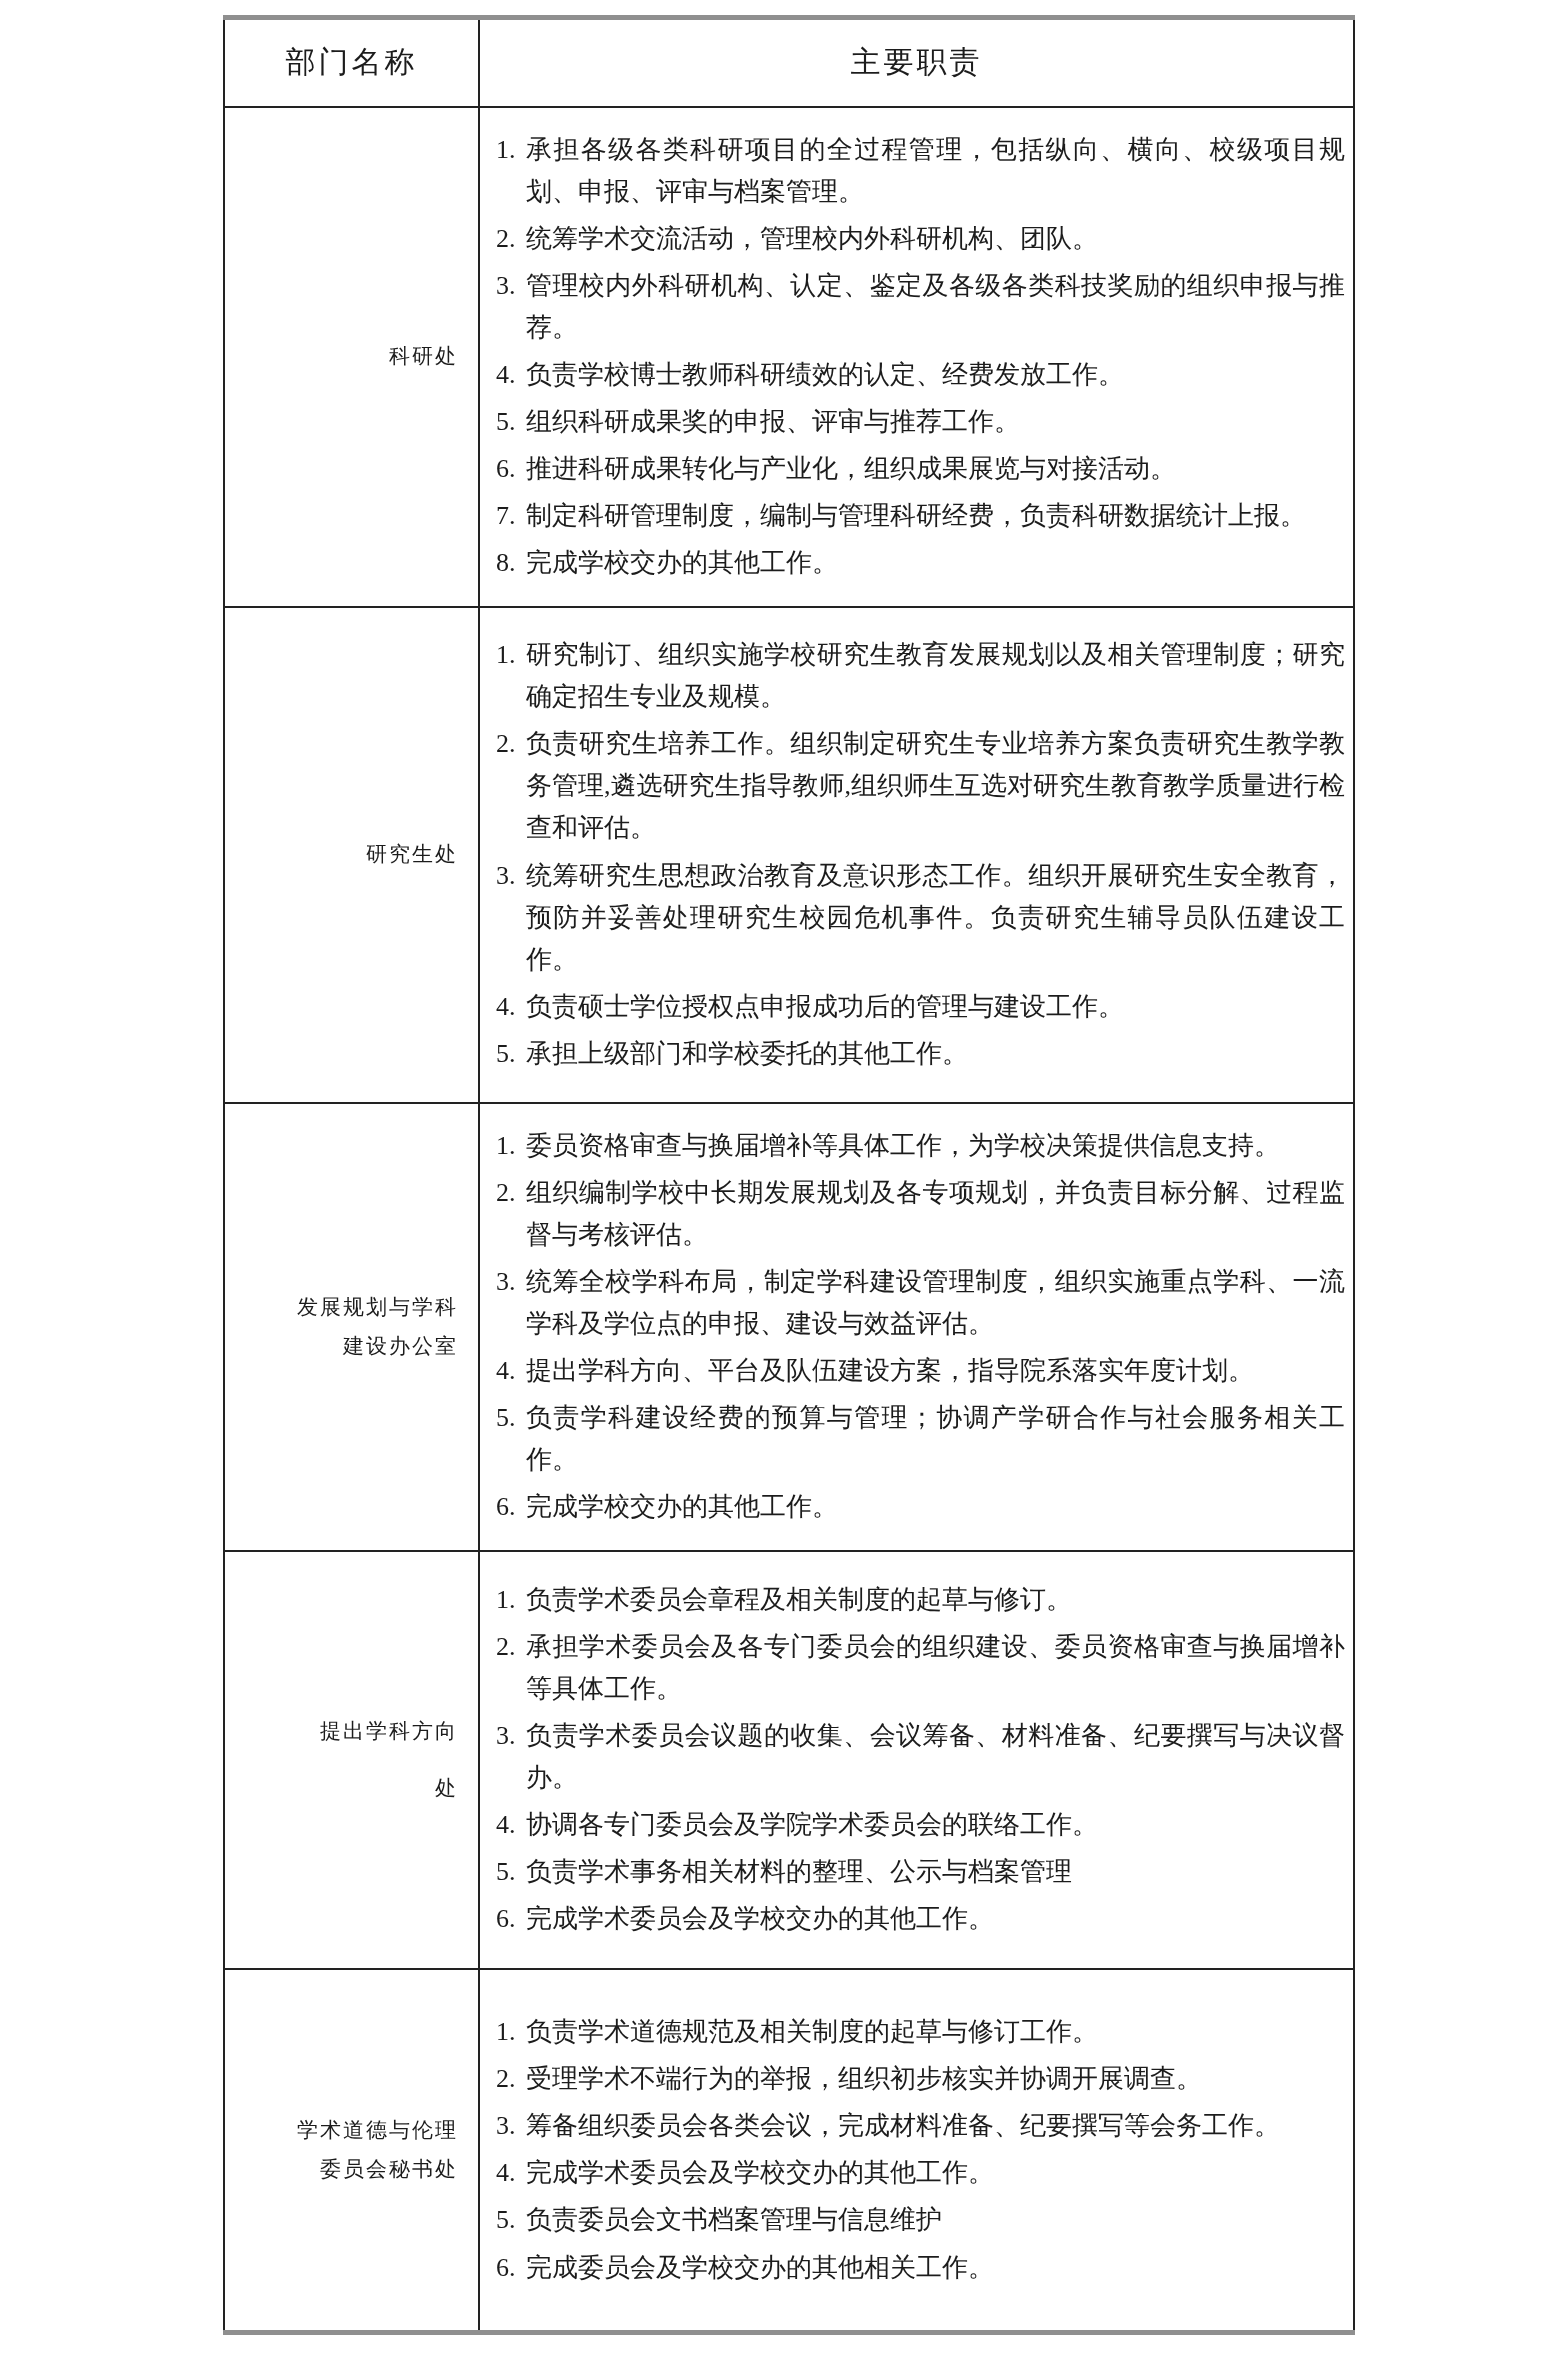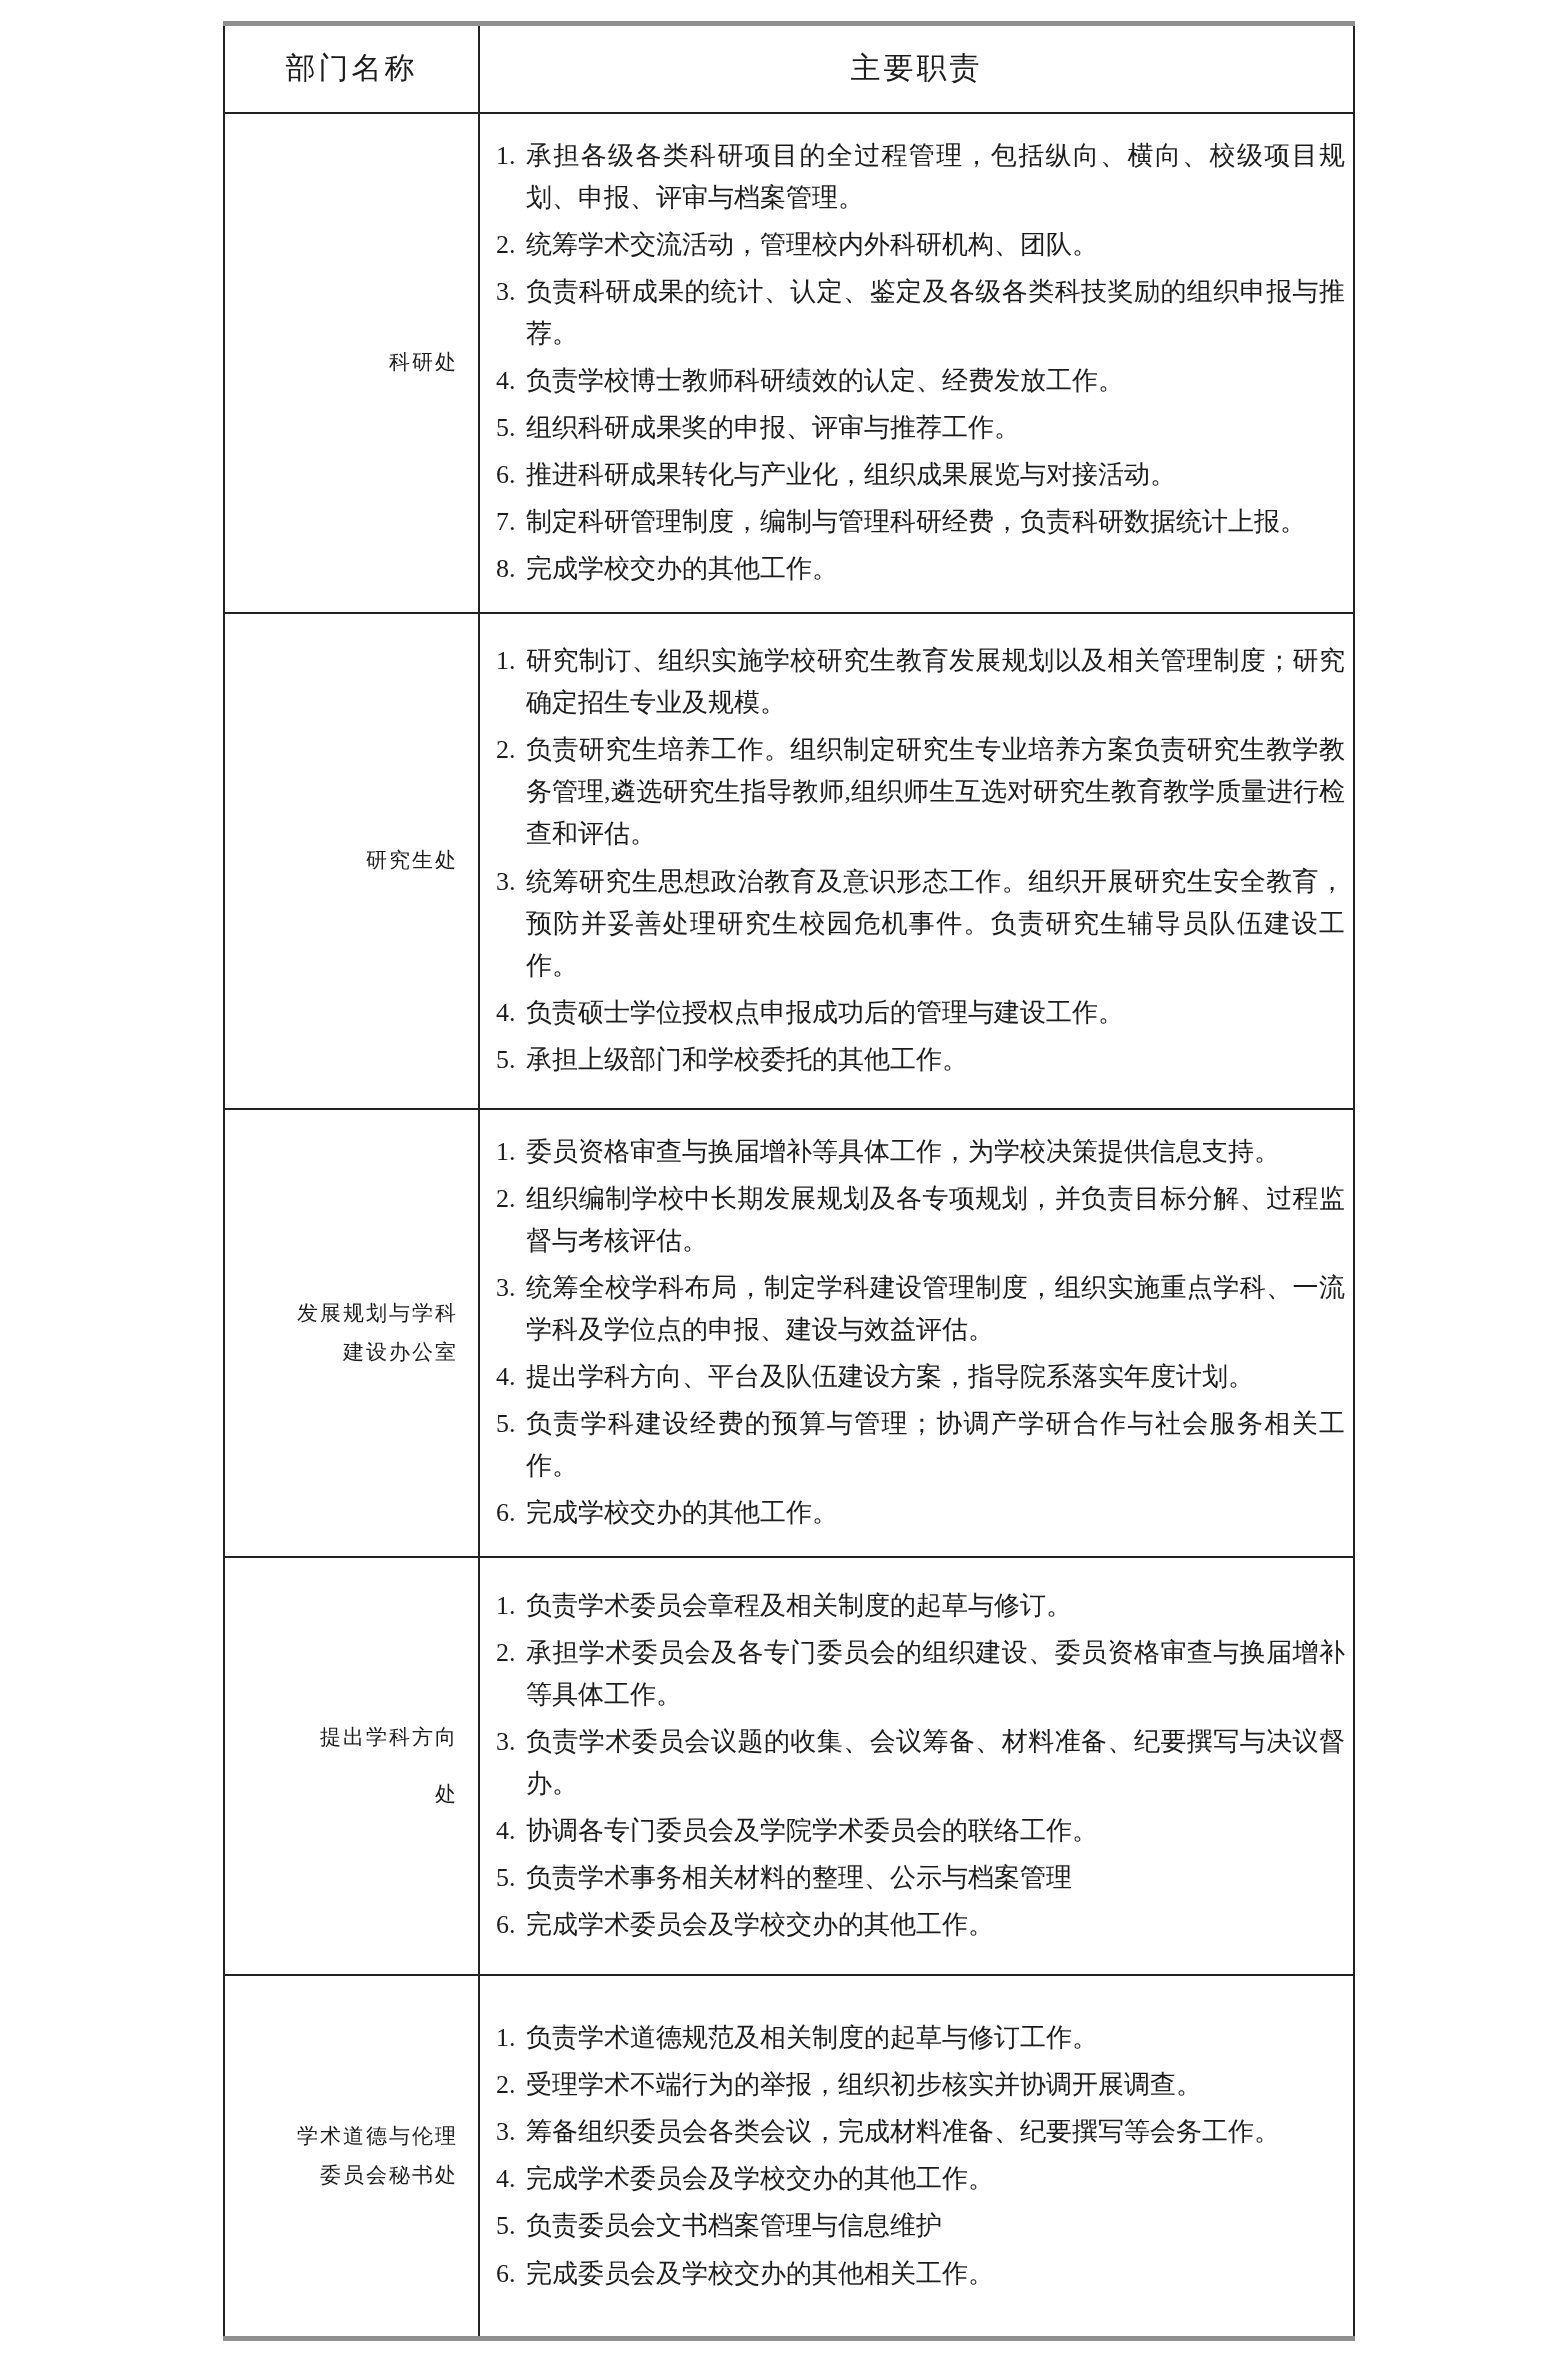--- a/index.html
+++ b/index.html
@@ -16,21 +16,21 @@
   .page {
     position: relative;
     width: 1558px;
     height: 2376px;
     background: #ffffff;
     overflow: hidden;
   }
   table.dept-table {
     position: absolute;
     left: 223px;
-    top: 21px;
+    top: 15px;
     width: 1132px;
     border-collapse: collapse;
     table-layout: fixed;
     border-top: 5px solid #8f8f8f;
     border-bottom: 5px solid #8f8f8f;
   }
   col.col-dept { width: 255px; }
   th, td {
     border: 2px solid #222222;
     background: #ffffff;
@@ -88,21 +88,21 @@
     </thead>
     <tbody id="table-body">
         <tr class="body-row row-0" style="height: 492px;">
           <td class="dept-cell">
             <div>科研处</div>
           </td>
           <td class="duties-cell">
             <ol class="duties-list">
               <li>承担各级各类科研项目的全过程管理，包括纵向、横向、校级项目规划、申报、评审与档案管理。</li>
               <li>统筹学术交流活动，管理校内外科研机构、团队。</li>
-              <li>负责科研成果的统计、认定、鉴定及各级各类科技奖励的组织申报与推荐。</li>
+              <li>管理校内外科研机构、认定、鉴定及各级各类科技奖励的组织申报与推荐。</li>
               <li>负责学校博士教师科研绩效的认定、经费发放工作。</li>
               <li>组织科研成果奖的申报、评审与推荐工作。</li>
               <li>推进科研成果转化与产业化，组织成果展览与对接活动。</li>
               <li>制定科研管理制度，编制与管理科研经费，负责科研数据统计上报。</li>
               <li>完成学校交办的其他工作。</li>
             </ol>
           </td>
         </tr>
         <tr class="body-row row-1" style="height: 496px;">
           <td class="dept-cell">

